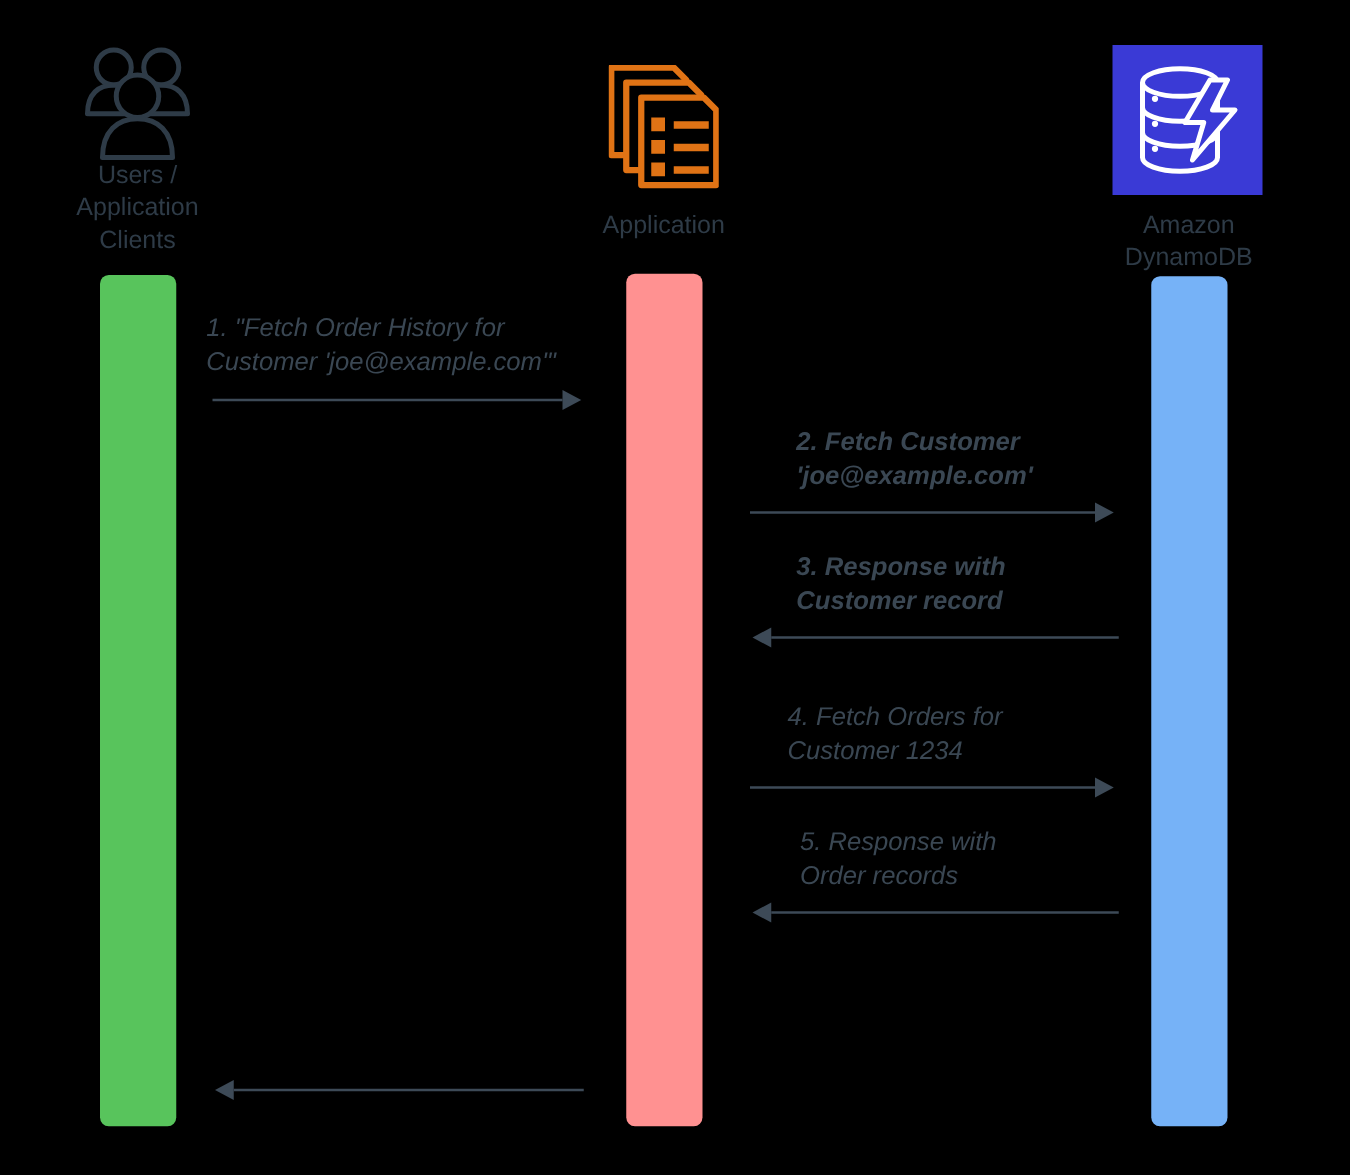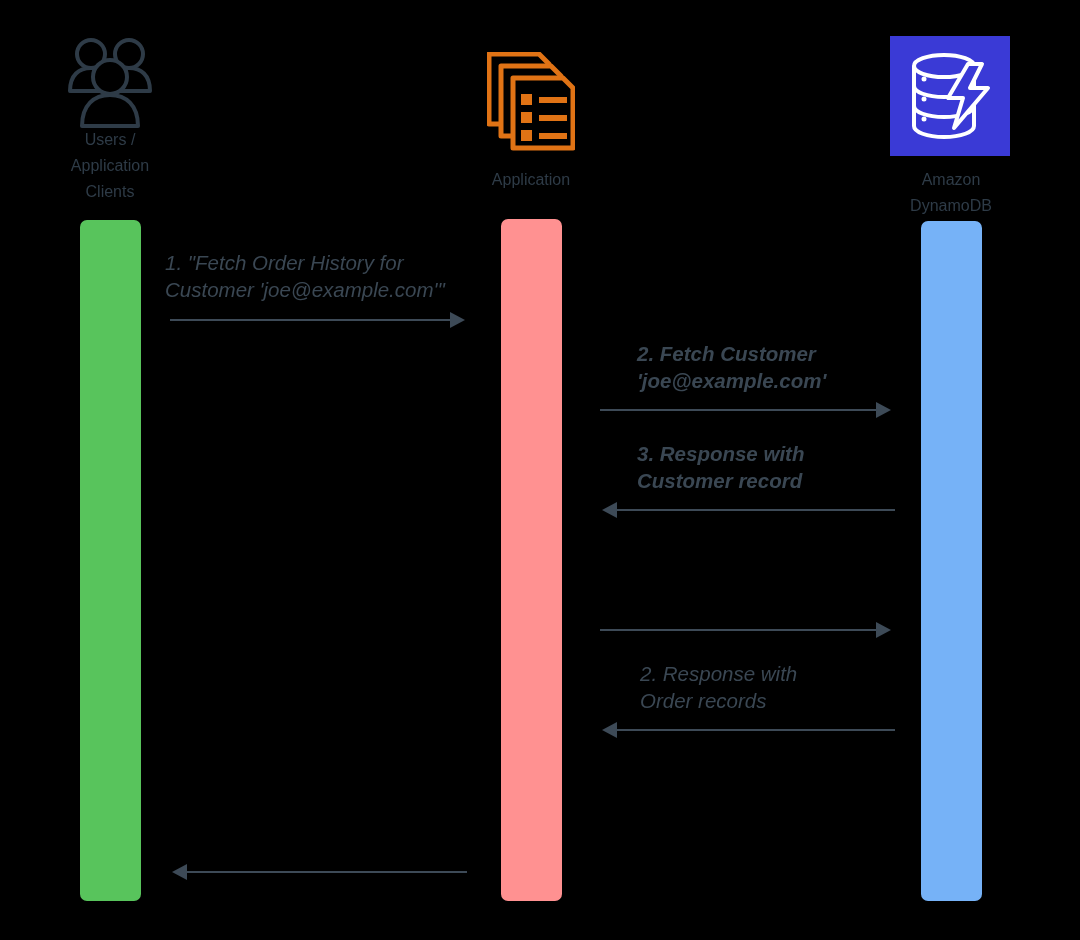--- a/index.html
+++ b/index.html
@@ -13,21 +13,21 @@
     height: 940px;
     background: #000000;
     overflow: hidden;
     font-family: "Liberation Sans", sans-serif;
   }
   .actor { position: absolute; }
   .actor-icon { position: absolute; }
   .actor-label {
     position: absolute;
     color: #2e3b47;
-    font-size: 16px;
+    font-size: 20px;
     line-height: 26px;
     text-align: center;
     font-family: "Liberation Sans", sans-serif;
     white-space: pre-line;
   }
   .lifeline {
     position: absolute;
     border-radius: 7px;
   }
   .msg-label {
@@ -125,28 +125,30 @@
 
   <div class="msg-label" style="left:637px; top:441px; width:330px;font-weight:bold;">3. Response with
 Customer record</div>
   <div class="msg-arrow" style="left:595px; top:499px; width:305px; height:22px;">
     <svg width="305" height="22" viewBox="0 0 305 22">
       <line x1="22" y1="11" x2="300" y2="11" stroke="#3d4a57" stroke-width="2"></line>
       <path d="M22 3 L7 11 L22 19 Z" fill="#3d4a57"></path>
     </svg>
   </div>
 
+  <div class="msg-label" style="left:630px; top:561px; width:330px;">4. Fetch Orders for
+Customer 1234</div>
   <div class="msg-arrow" style="left:595px; top:619px; width:305px; height:22px;">
     <svg width="305" height="22" viewBox="0 0 305 22">
       <line x1="5" y1="11" x2="281" y2="11" stroke="#3d4a57" stroke-width="2"></line>
       <path d="M281 3 L296 11 L281 19 Z" fill="#3d4a57"></path>
     </svg>
   </div>
 
-  <div class="msg-label" style="left:640px; top:661px; width:330px;">2. Response with
+  <div class="msg-label" style="left:640px; top:661px; width:330px;">5. Response with
 Order records</div>
   <div class="msg-arrow" style="left:595px; top:719px; width:305px; height:22px;">
     <svg width="305" height="22" viewBox="0 0 305 22">
       <line x1="22" y1="11" x2="300" y2="11" stroke="#3d4a57" stroke-width="2"></line>
       <path d="M22 3 L7 11 L22 19 Z" fill="#3d4a57"></path>
     </svg>
   </div>
 
   <div class="msg-arrow" style="left:165px; top:861px; width:310px; height:22px;">
     <svg width="310" height="22" viewBox="0 0 310 22">

